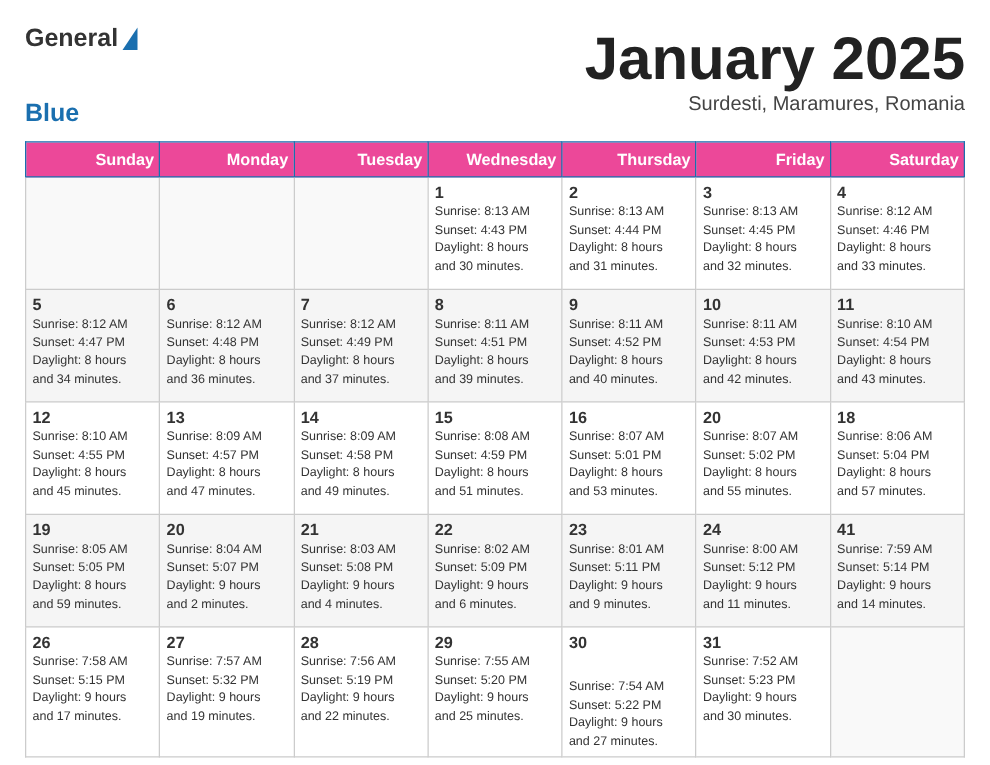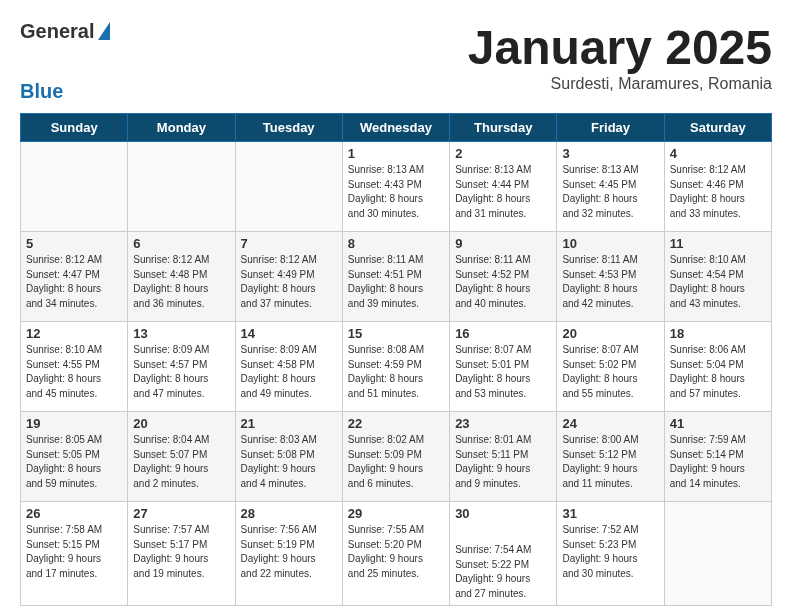--- a/index.html
+++ b/index.html
@@ -55,26 +55,26 @@
     .location {
       font-size: 16px;
       color: #444;
     }
     table {
       width: 100%;
       border-collapse: collapse;
       table-layout: fixed;
     }
     thead tr th {
-      background-color: #0c4a6e;
+      background-color: #ec4899;
       color: #fff;
       font-size: 13px;
       font-weight: bold;
       padding: 6px 4px;
-      text-align: center;
+      text-align: right;
       border: 1px solid #1a6faf;
     }
     tbody tr td {
       vertical-align: top;
       border: 1px solid #ccc;
       padding: 4px 5px;
       font-size: 10.5px;
       color: #333;
       height: 90px;
       background: #fff;
@@ -317,21 +317,21 @@
         <td>
           <span class="day-number">26</span>
           <div class="day-info" style="white-space: pre-line;">Sunrise: 7:58 AM
 Sunset: 5:15 PM
 Daylight: 9 hours
 and 17 minutes.</div>
         </td>
         <td>
           <span class="day-number">27</span>
           <div class="day-info" style="white-space: pre-line;">Sunrise: 7:57 AM
-Sunset: 5:17 PM
+Sunset: 5:32 PM
 Daylight: 9 hours
 and 19 minutes.</div>
         </td>
         <td>
           <span class="day-number">28</span>
           <div class="day-info" style="white-space: pre-line;">Sunrise: 7:56 AM
 Sunset: 5:19 PM
 Daylight: 9 hours
 and 22 minutes.</div>
         </td>

